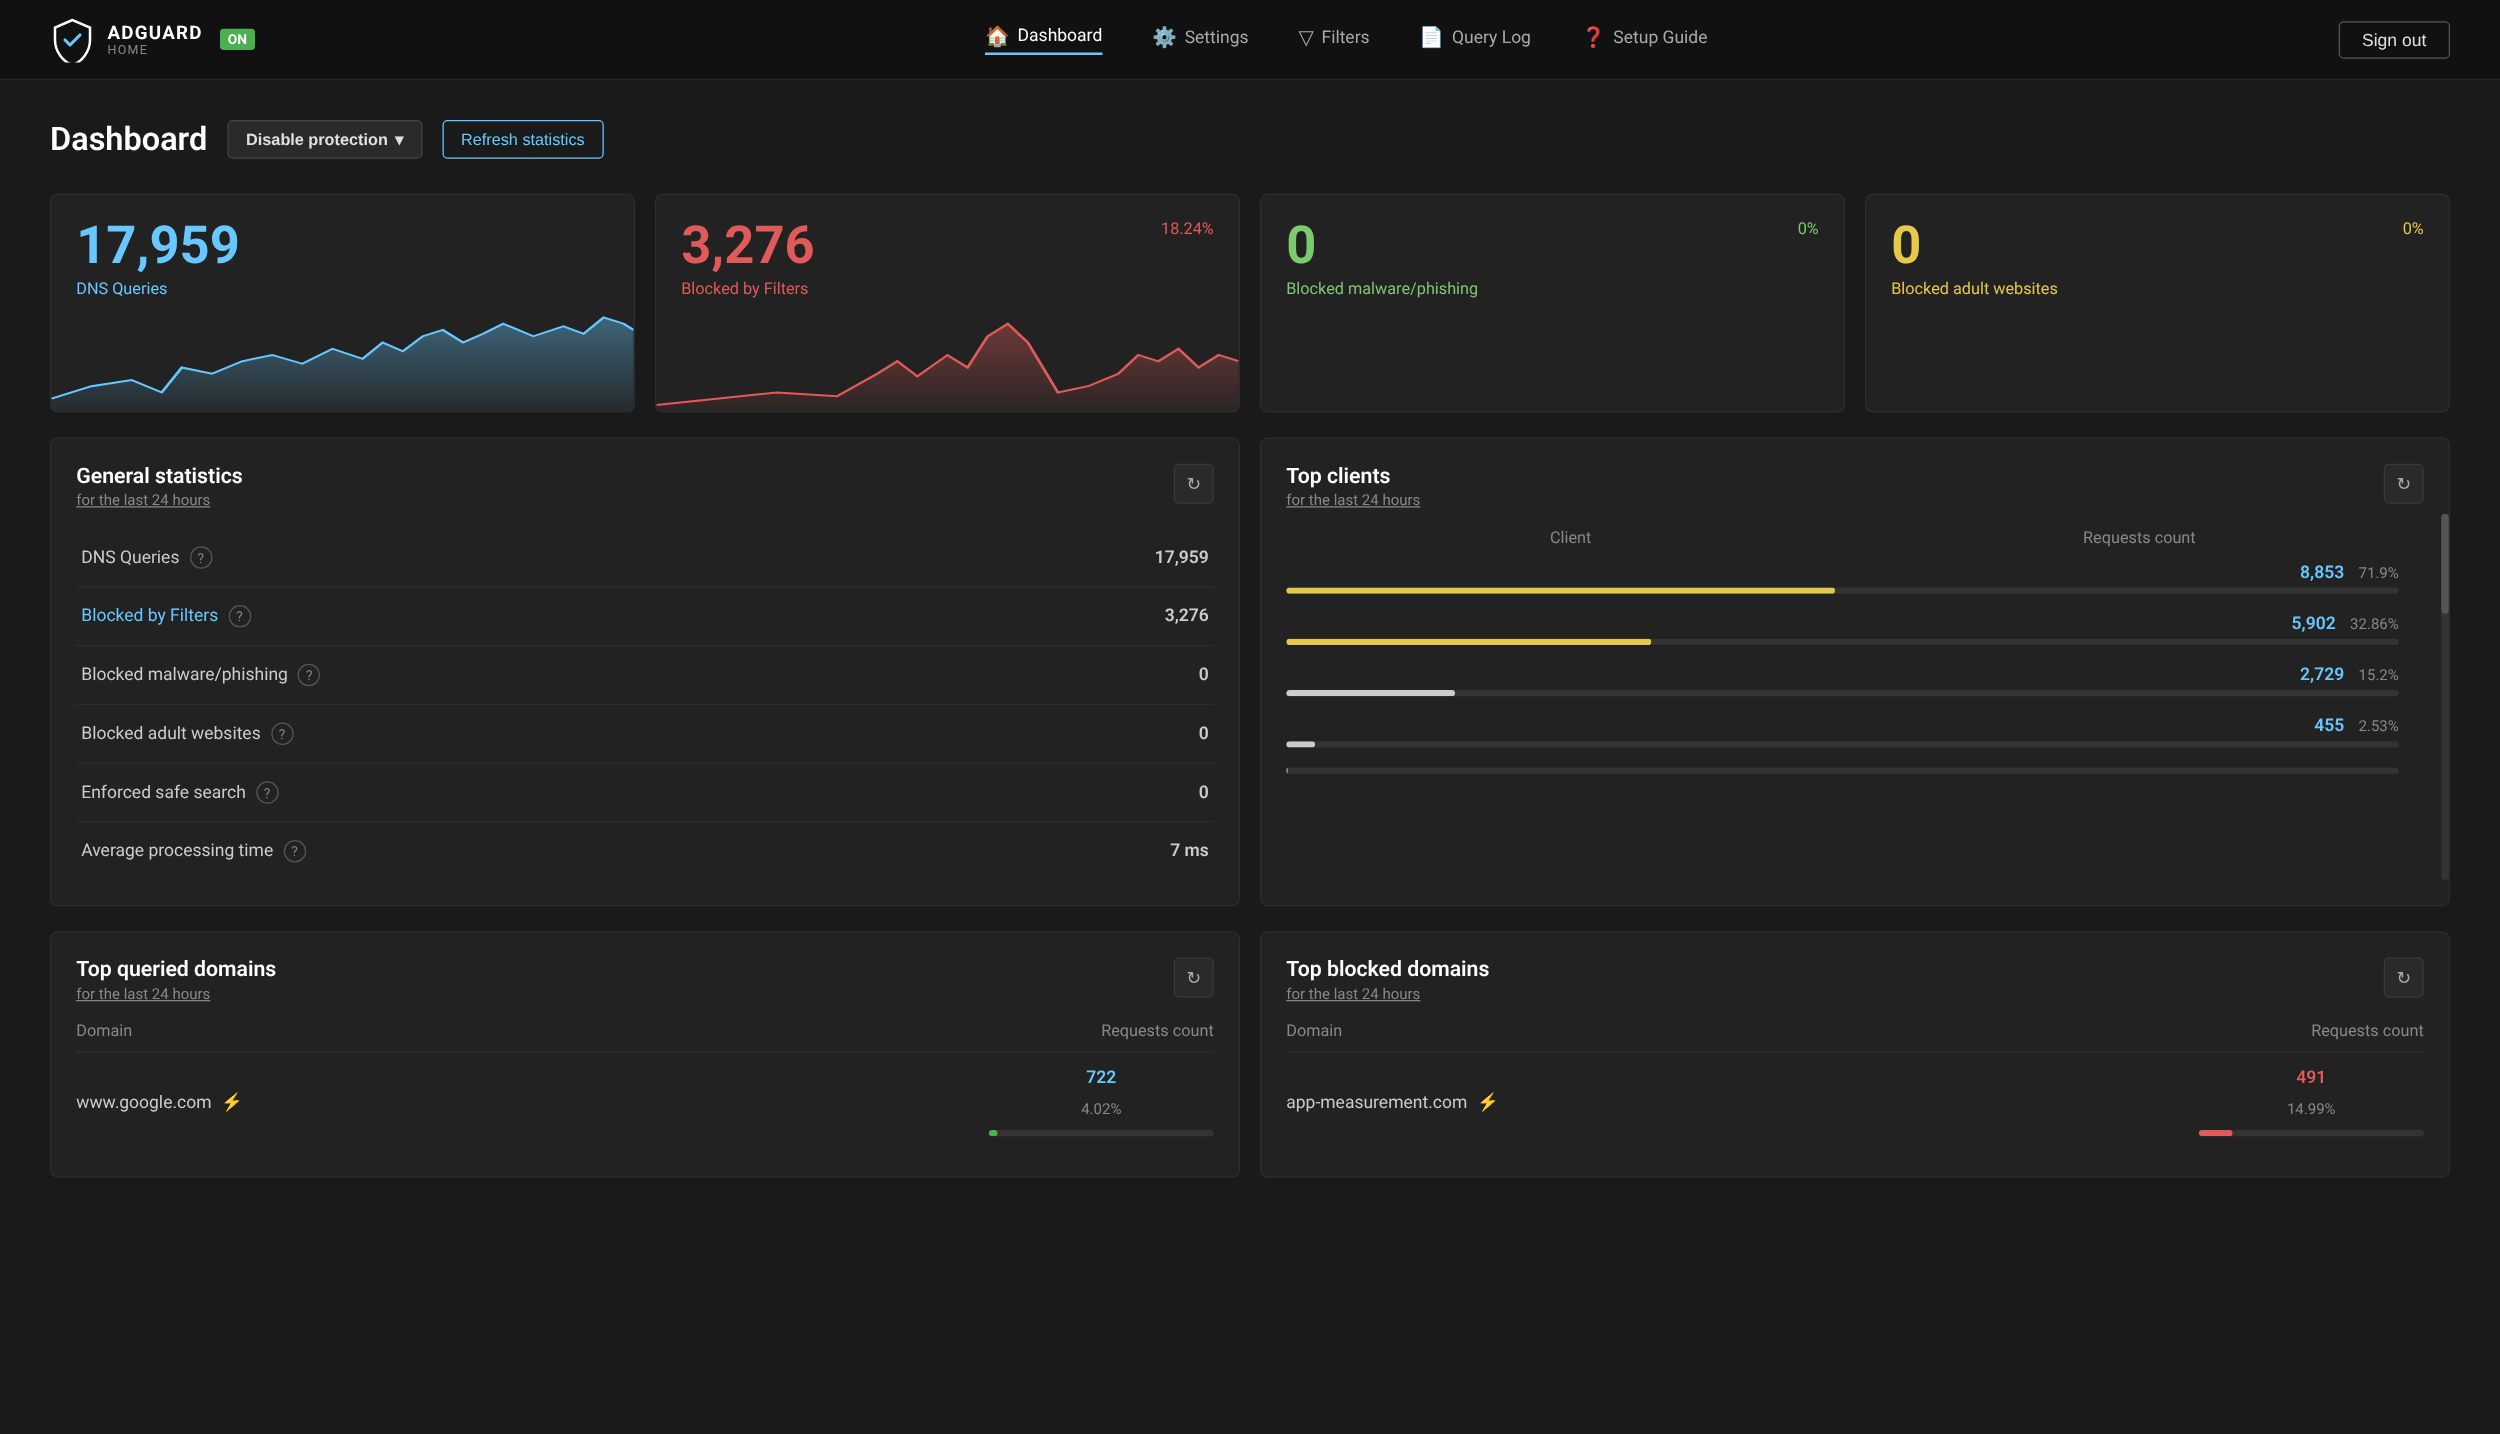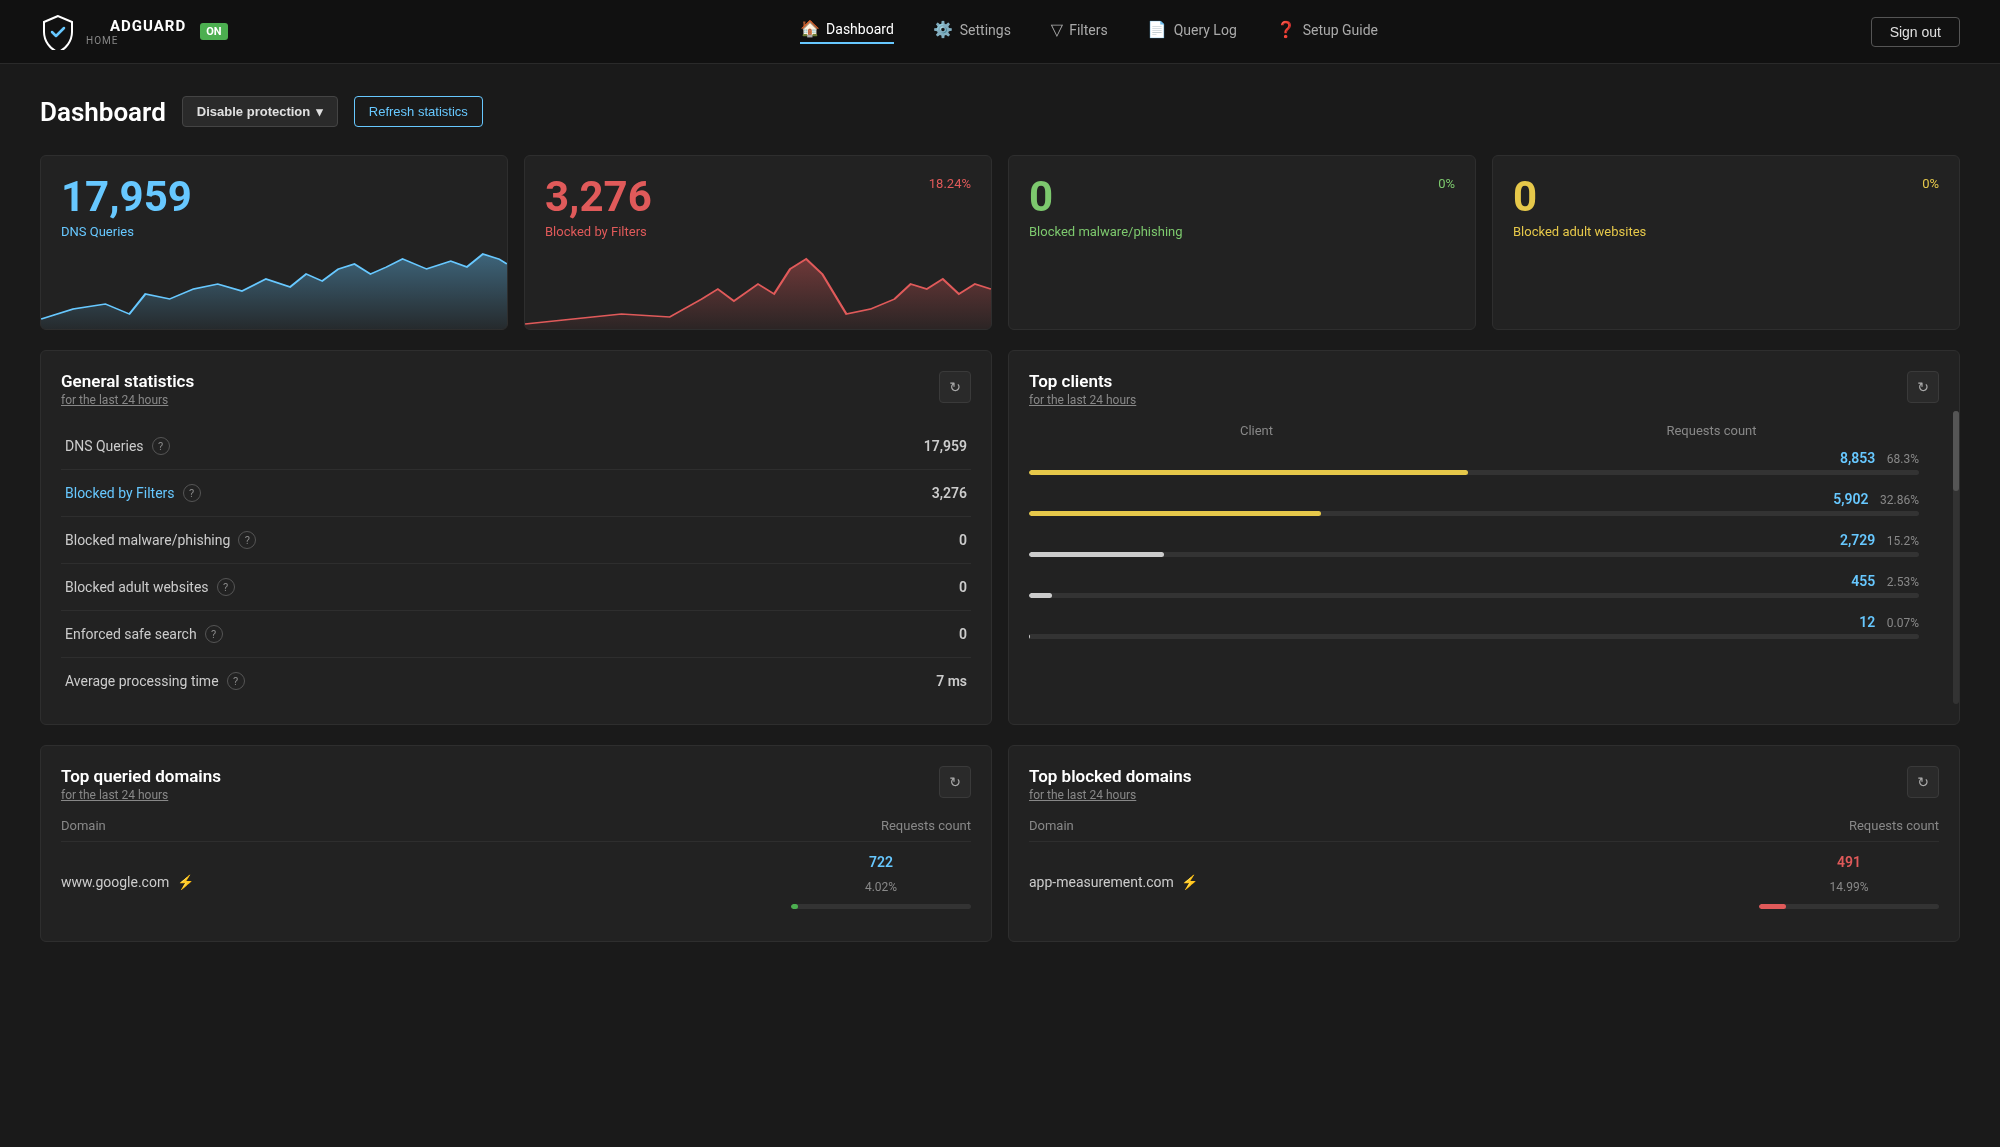--- a/index.html
+++ b/index.html
@@ -29,21 +29,20 @@
     }
     .logo-shield {
       width: 36px;
       height: 36px;
     }
     .logo-text {
       font-weight: 700;
       font-size: 15px;
       letter-spacing: 1px;
       color: #fff;
-      margin-left: 24px;
     }
     .logo-sub {
       font-size: 10px;
       color: #888;
       letter-spacing: 1px;
     }
     .logo-on-badge {
       background: #4caf50;
       color: #fff;
       font-size: 11px;
@@ -586,21 +585,21 @@
         <span>Client</span>
         <span>Requests count</span>
       </div>
 
       <div style="padding-right:20px;">
         <div class="client-row">
           <div class="client-row-info">
             <span></span>
             <span>
               <span class="client-count">8,853</span>
-              <span class="client-pct">68.3%</span>
+              <span class="client-pct">71.9%</span>
             </span>
           </div>
           <div class="progress-bar">
             <div class="progress-fill fill-yellow" style="width:49.3%"></div>
           </div>
         </div>
 
         <div class="client-row">
           <div class="client-row-info">
             <span></span>
@@ -634,27 +633,20 @@
               <span class="client-count">455</span>
               <span class="client-pct">2.53%</span>
             </span>
           </div>
           <div class="progress-bar">
             <div class="progress-fill fill-white" style="width:2.53%"></div>
           </div>
         </div>
 
         <div class="client-row">
-          <div class="client-row-info">
-            <span></span>
-            <span>
-              <span class="client-count">12</span>
-              <span class="client-pct">0.07%</span>
-            </span>
-          </div>
           <div class="progress-bar">
             <div class="progress-fill fill-white" style="width:0.07%"></div>
           </div>
         </div>
       </div>
 
       <div class="scrollbar-track">
         <div class="scrollbar-thumb"></div>
       </div>
     </div>

